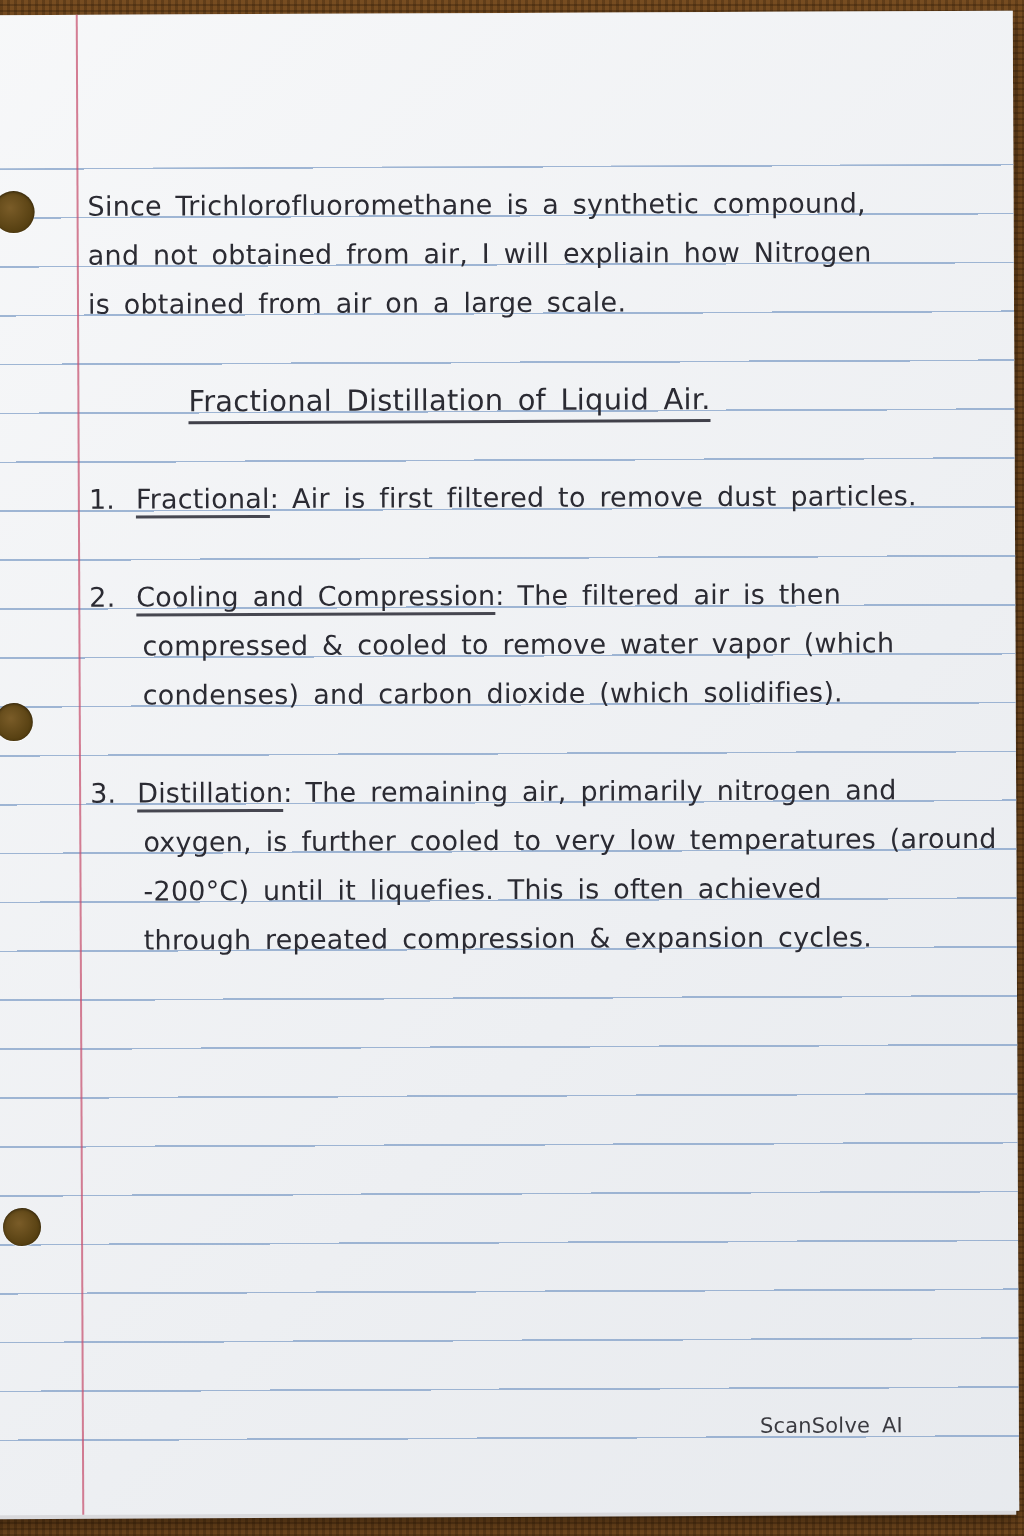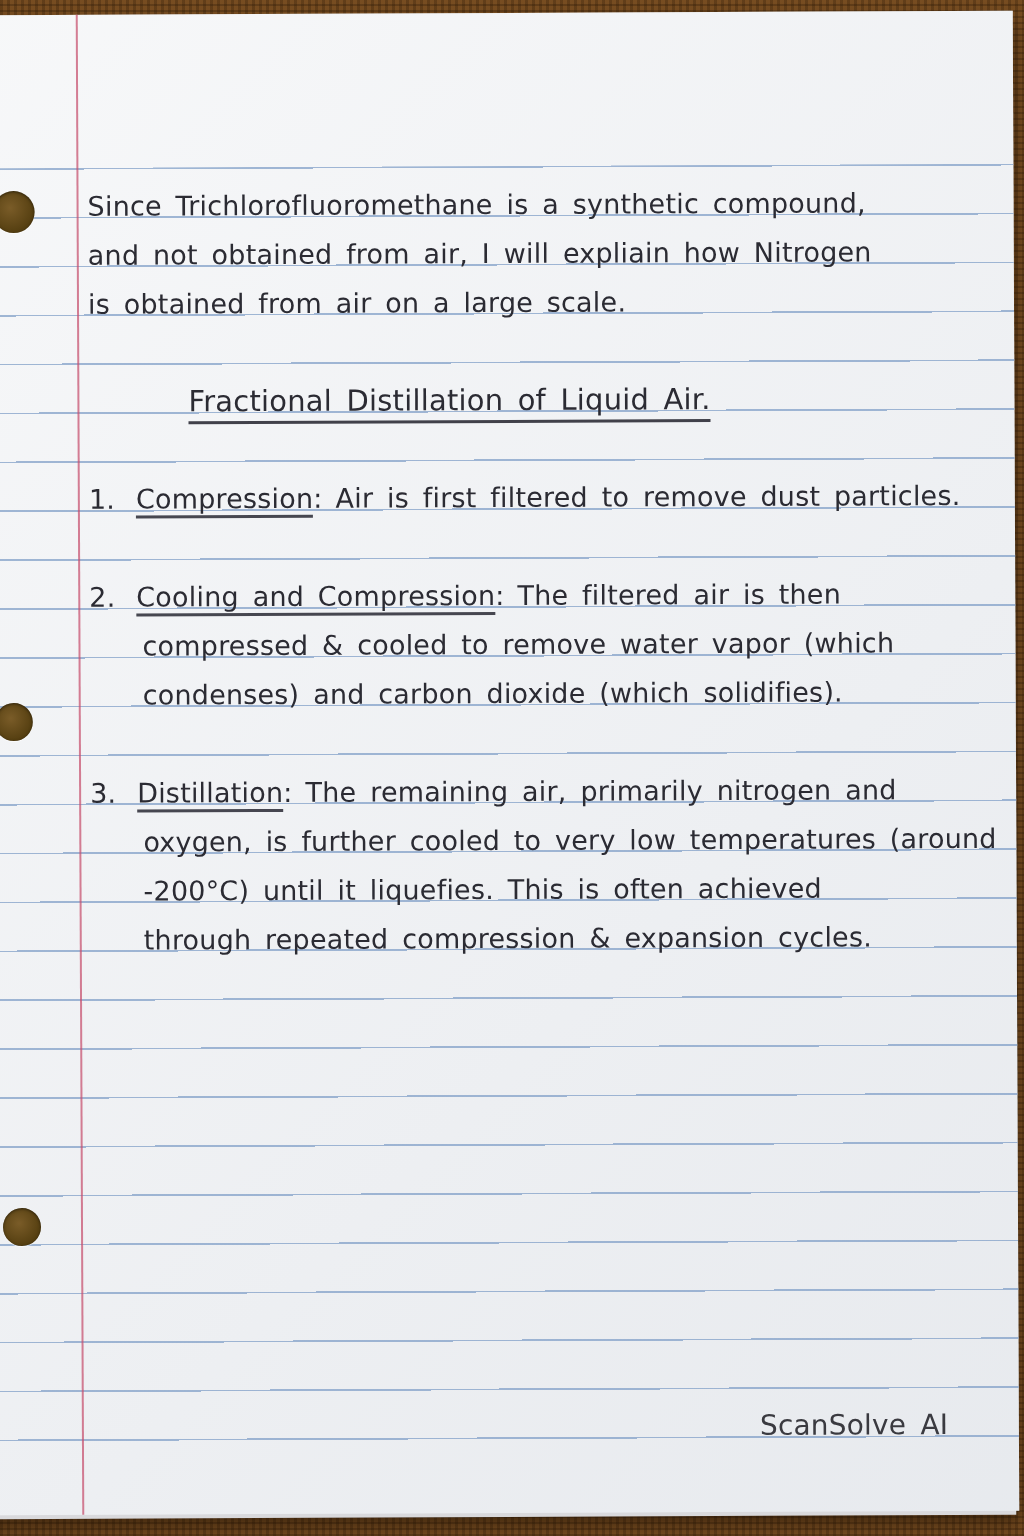--- a/index.html
+++ b/index.html
@@ -67,21 +67,21 @@
   .item .num { display:inline-block; width:47px; }
   .item .head {
     border-bottom:3px solid rgba(40,40,50,.85);
     padding-bottom:1px;
   }
   .item .sep { margin-right:13px; }
   .item .cont { margin-left:53px; }
   .item1 { left:110px; top:461px; }
   .item2 { left:110px; top:559px; }
   .item3 { left:110px; top:755px; }
-  .signature { left:777px; top:1390px; font-size:28px; color:#3a3a40; }
+  .signature { left:777px; top:1390px; font-size:21px; color:#3a3a40; }
 </style>
 </head>
 <body>
 
 <div class="paper">
 
   <div class="ruled-lines"></div>
   <div class="margin-line"></div>
 
   <div class="hole h1"></div>
@@ -92,21 +92,21 @@
     <div>Since Trichlorofluoromethane is a synthetic compound,</div>
     <div>and not obtained from air, I will expliain how Nitrogen</div>
     <div>is obtained from air on a large scale.</div>
   </div>
 
   <div class="ink title">
     <span class="u">Fractional Distillation of Liquid Air.</span>
   </div>
 
   <div class="ink item item1">
-    <div><span class="num">1.</span><span class="head">Compression</span><span class="sep">:</span><span>Air is first filtered to remove dust particles.</span></div>
+    <div><span class="num">1.</span><span class="head">Fractional</span><span class="sep">:</span><span>Air is first filtered to remove dust particles.</span></div>
   </div>
 
   <div class="ink item item2">
     <div><span class="num">2.</span><span class="head">Cooling and Compression</span><span class="sep">:</span><span>The filtered air is then</span></div>
     <div class="cont">compressed &amp; cooled to remove water vapor (which</div>
     <div class="cont">condenses) and carbon dioxide (which solidifies).</div>
   </div>
 
   <div class="ink item item3">
     <div><span class="num">3.</span><span class="head">Distillation</span><span class="sep">:</span><span>The remaining air, primarily nitrogen and</span></div>

